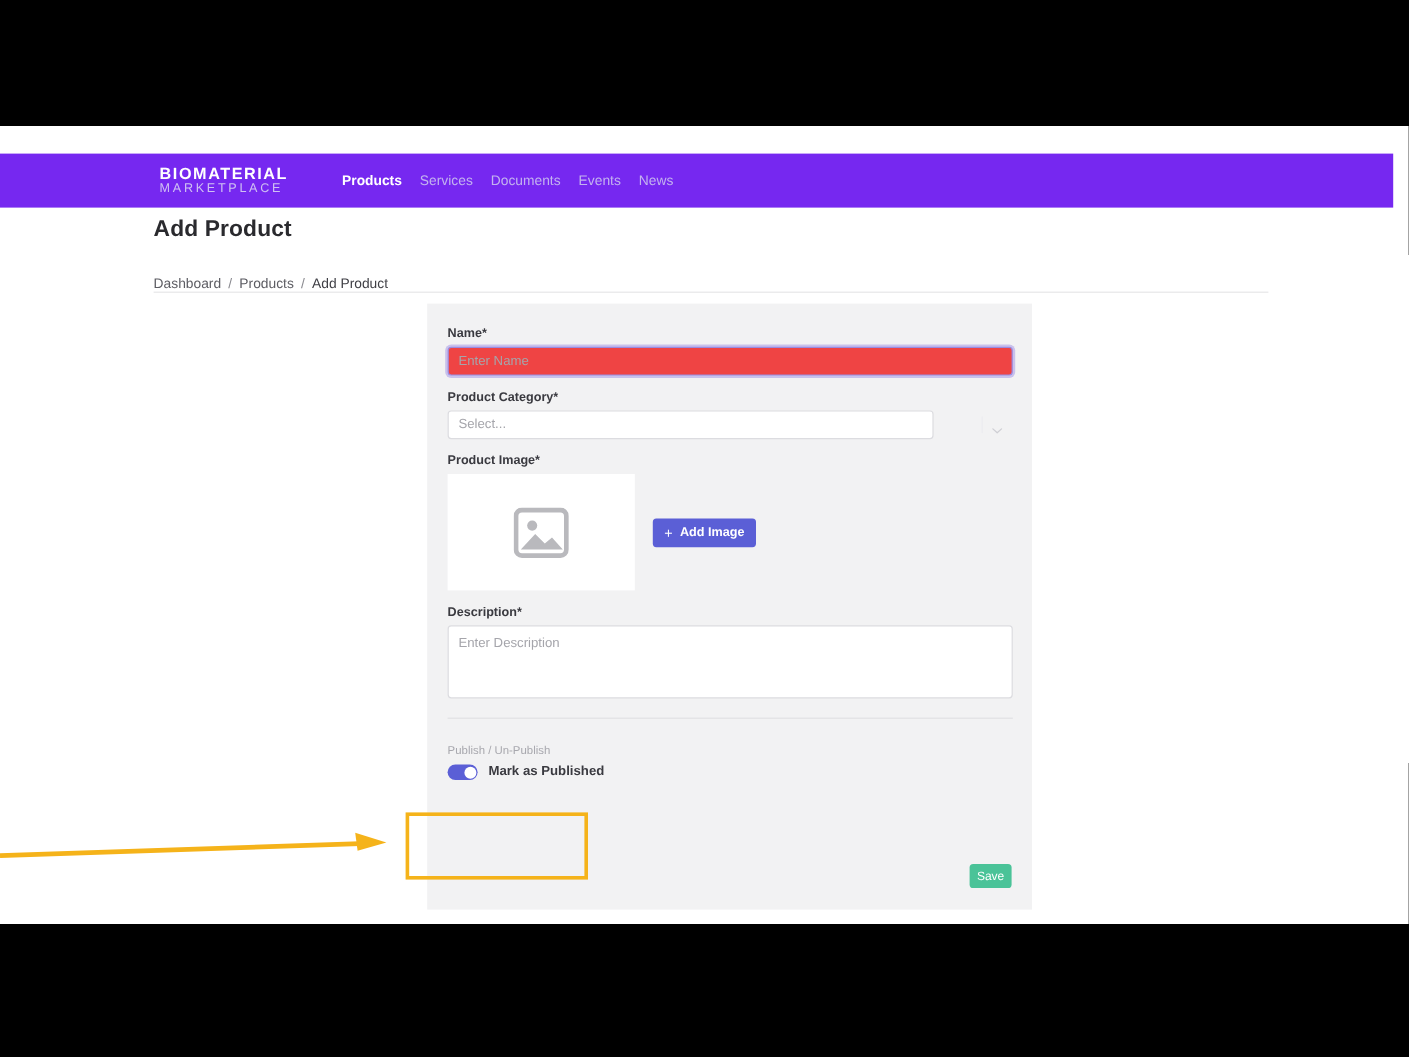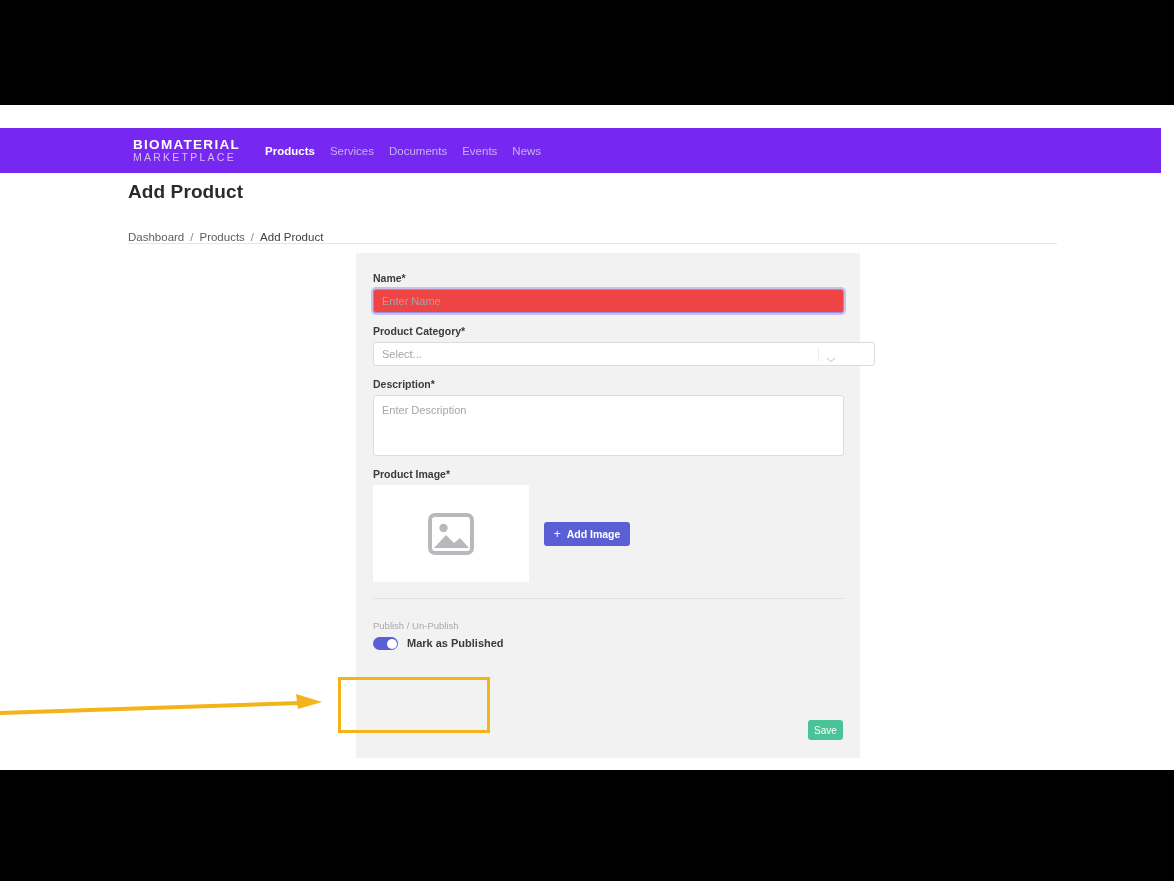--- a/index.html
+++ b/index.html
@@ -44,20 +44,21 @@
   
   #navbar {
     position: absolute;
     left: 0;
     top: 23px;
     width: 1161px;
     height: 45px;
     background: #7628f0;
     display: flex;
     align-items: center;
+    gap: 20px;
   }
 
   #brand {
     margin-left: 133px;
     line-height: 1.02;
     user-select: none;
   }
   #brand .brand-line1 {
     display: block;
     font-size: 13.5px;
@@ -195,21 +196,21 @@
 
   .field-block { margin-bottom: 12px; }
 
   
   #category-select-wrap {
     position: relative;
     width: 471px;
     height: 24px;
   }
   #category-select {
-    width: 502px;
+    width: 405px;
     height: 24px;
     background: #ffffff;
     border: 1px solid #dcdce0;
     border-radius: 3px;
     font-size: 11px;
     color: #a5a5ab;
     display: flex;
     align-items: center;
     padding: 0 8px;
     cursor: pointer;
@@ -418,25 +419,20 @@
           <label class="field-label">Product Category*</label>
           <div id="category-select-wrap">
             <div id="category-select">Select...</div>
             <div id="select-sep"></div>
             <span id="select-caret">
               <svg viewBox="0 0 10 8" width="10" height="8" aria-hidden="true">
                 <path d="M1.4 2.4 L5 5.6 L8.6 2.4" fill="none" stroke="#cfcfd4" stroke-width="1.1" stroke-linecap="round" stroke-linejoin="round"></path>
               </svg>
             </span>
           </div>
-        </div>
-
-        <div class="field-block">
-          <label class="field-label">Description*</label>
-          <textarea id="description-input" placeholder="Enter Description" style=""></textarea>
         </div>
 
         <div class="field-block">
           <label class="field-label">Product Image*</label>
           <div id="image-row">
             <div id="image-preview">
               <span id="image-placeholder-icon">
                 <svg viewBox="0 0 46 42" width="46" height="42" aria-hidden="true">
                   <rect x="2" y="2" width="42" height="38" rx="5" ry="5" fill="none" stroke="#b9b9bd" stroke-width="4"></rect>
                   <circle cx="15.5" cy="15" r="4.2" fill="#b9b9bd"></circle>
@@ -444,20 +440,25 @@
                 </svg>
               </span>
             </div>
             <button id="add-image-btn">
               <span id="add-image-plus">+</span>
               <span>Add Image</span>
             </button>
           </div>
         </div>
 
+        <div class="field-block">
+          <label class="field-label">Description*</label>
+          <textarea id="description-input" placeholder="Enter Description" style=""></textarea>
+        </div>
+
         <div id="publish-divider"></div>
 
         <div id="publish-section">
           <span id="publish-caption">Publish / Un-Publish</span>
           <div id="publish-row">
             <div id="publish-toggle">
               <div class="knob"></div>
             </div>
             <span id="publish-toggle-label">Mark as Published</span>
           </div>

